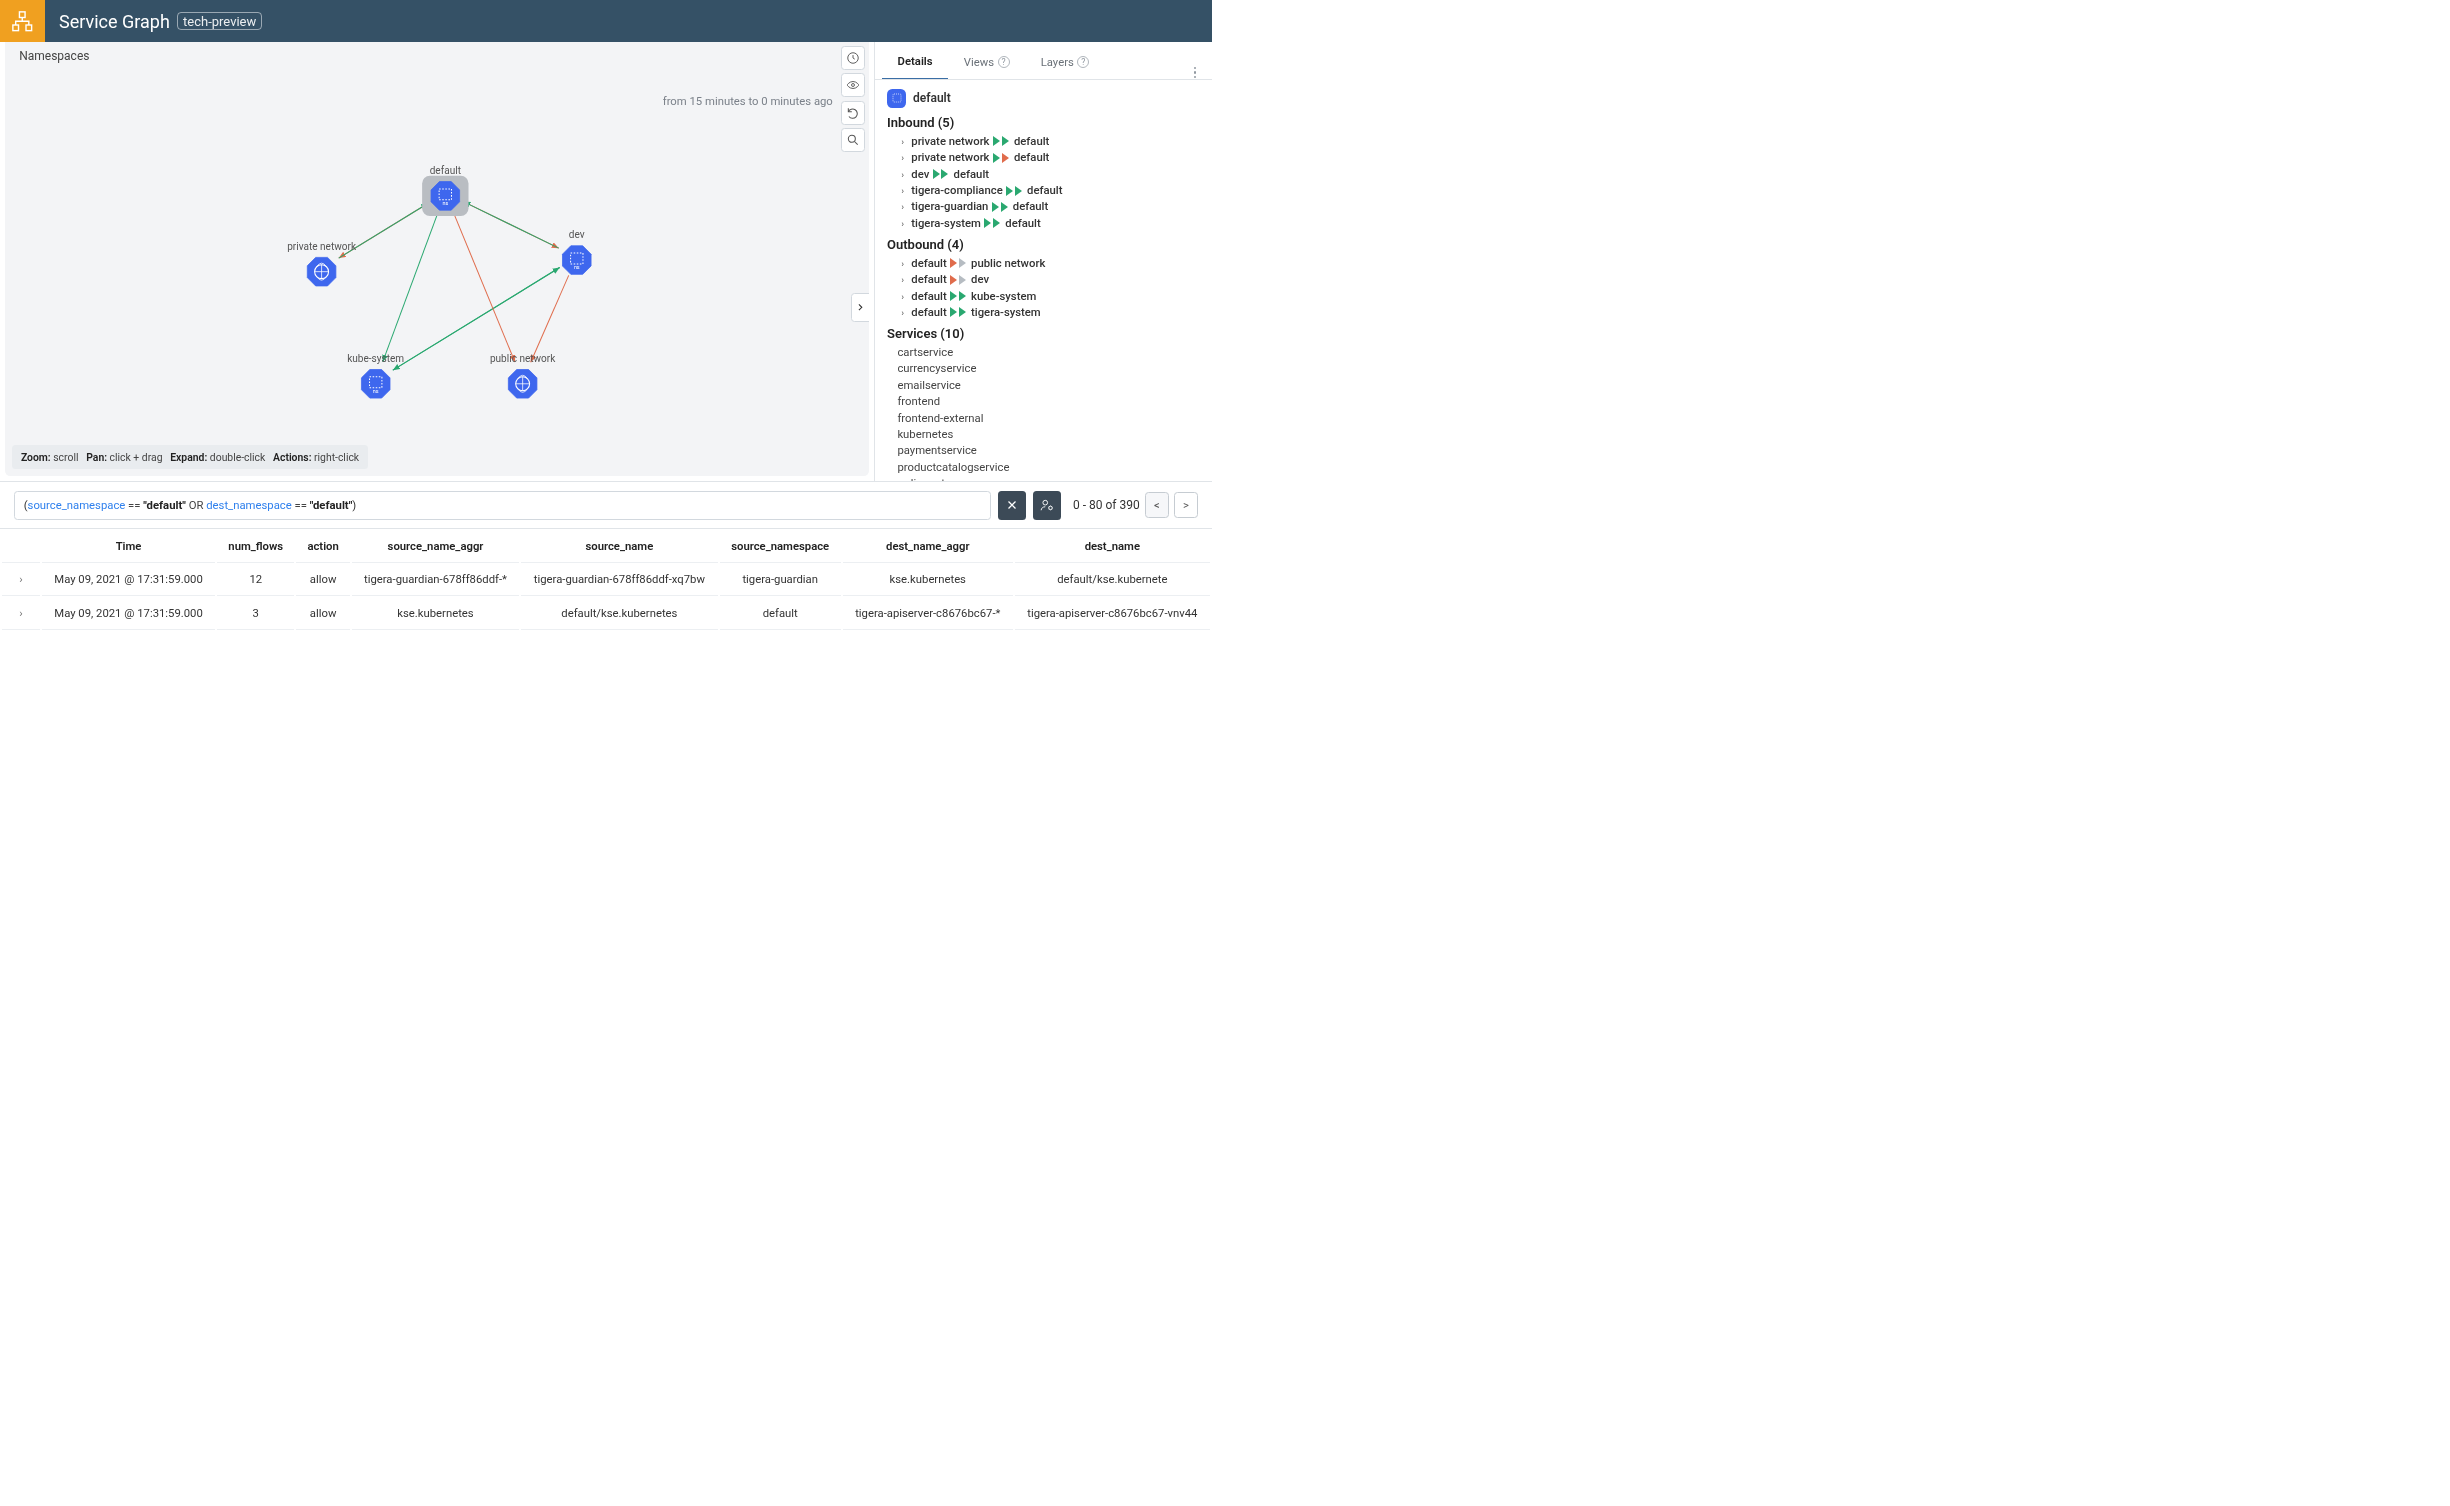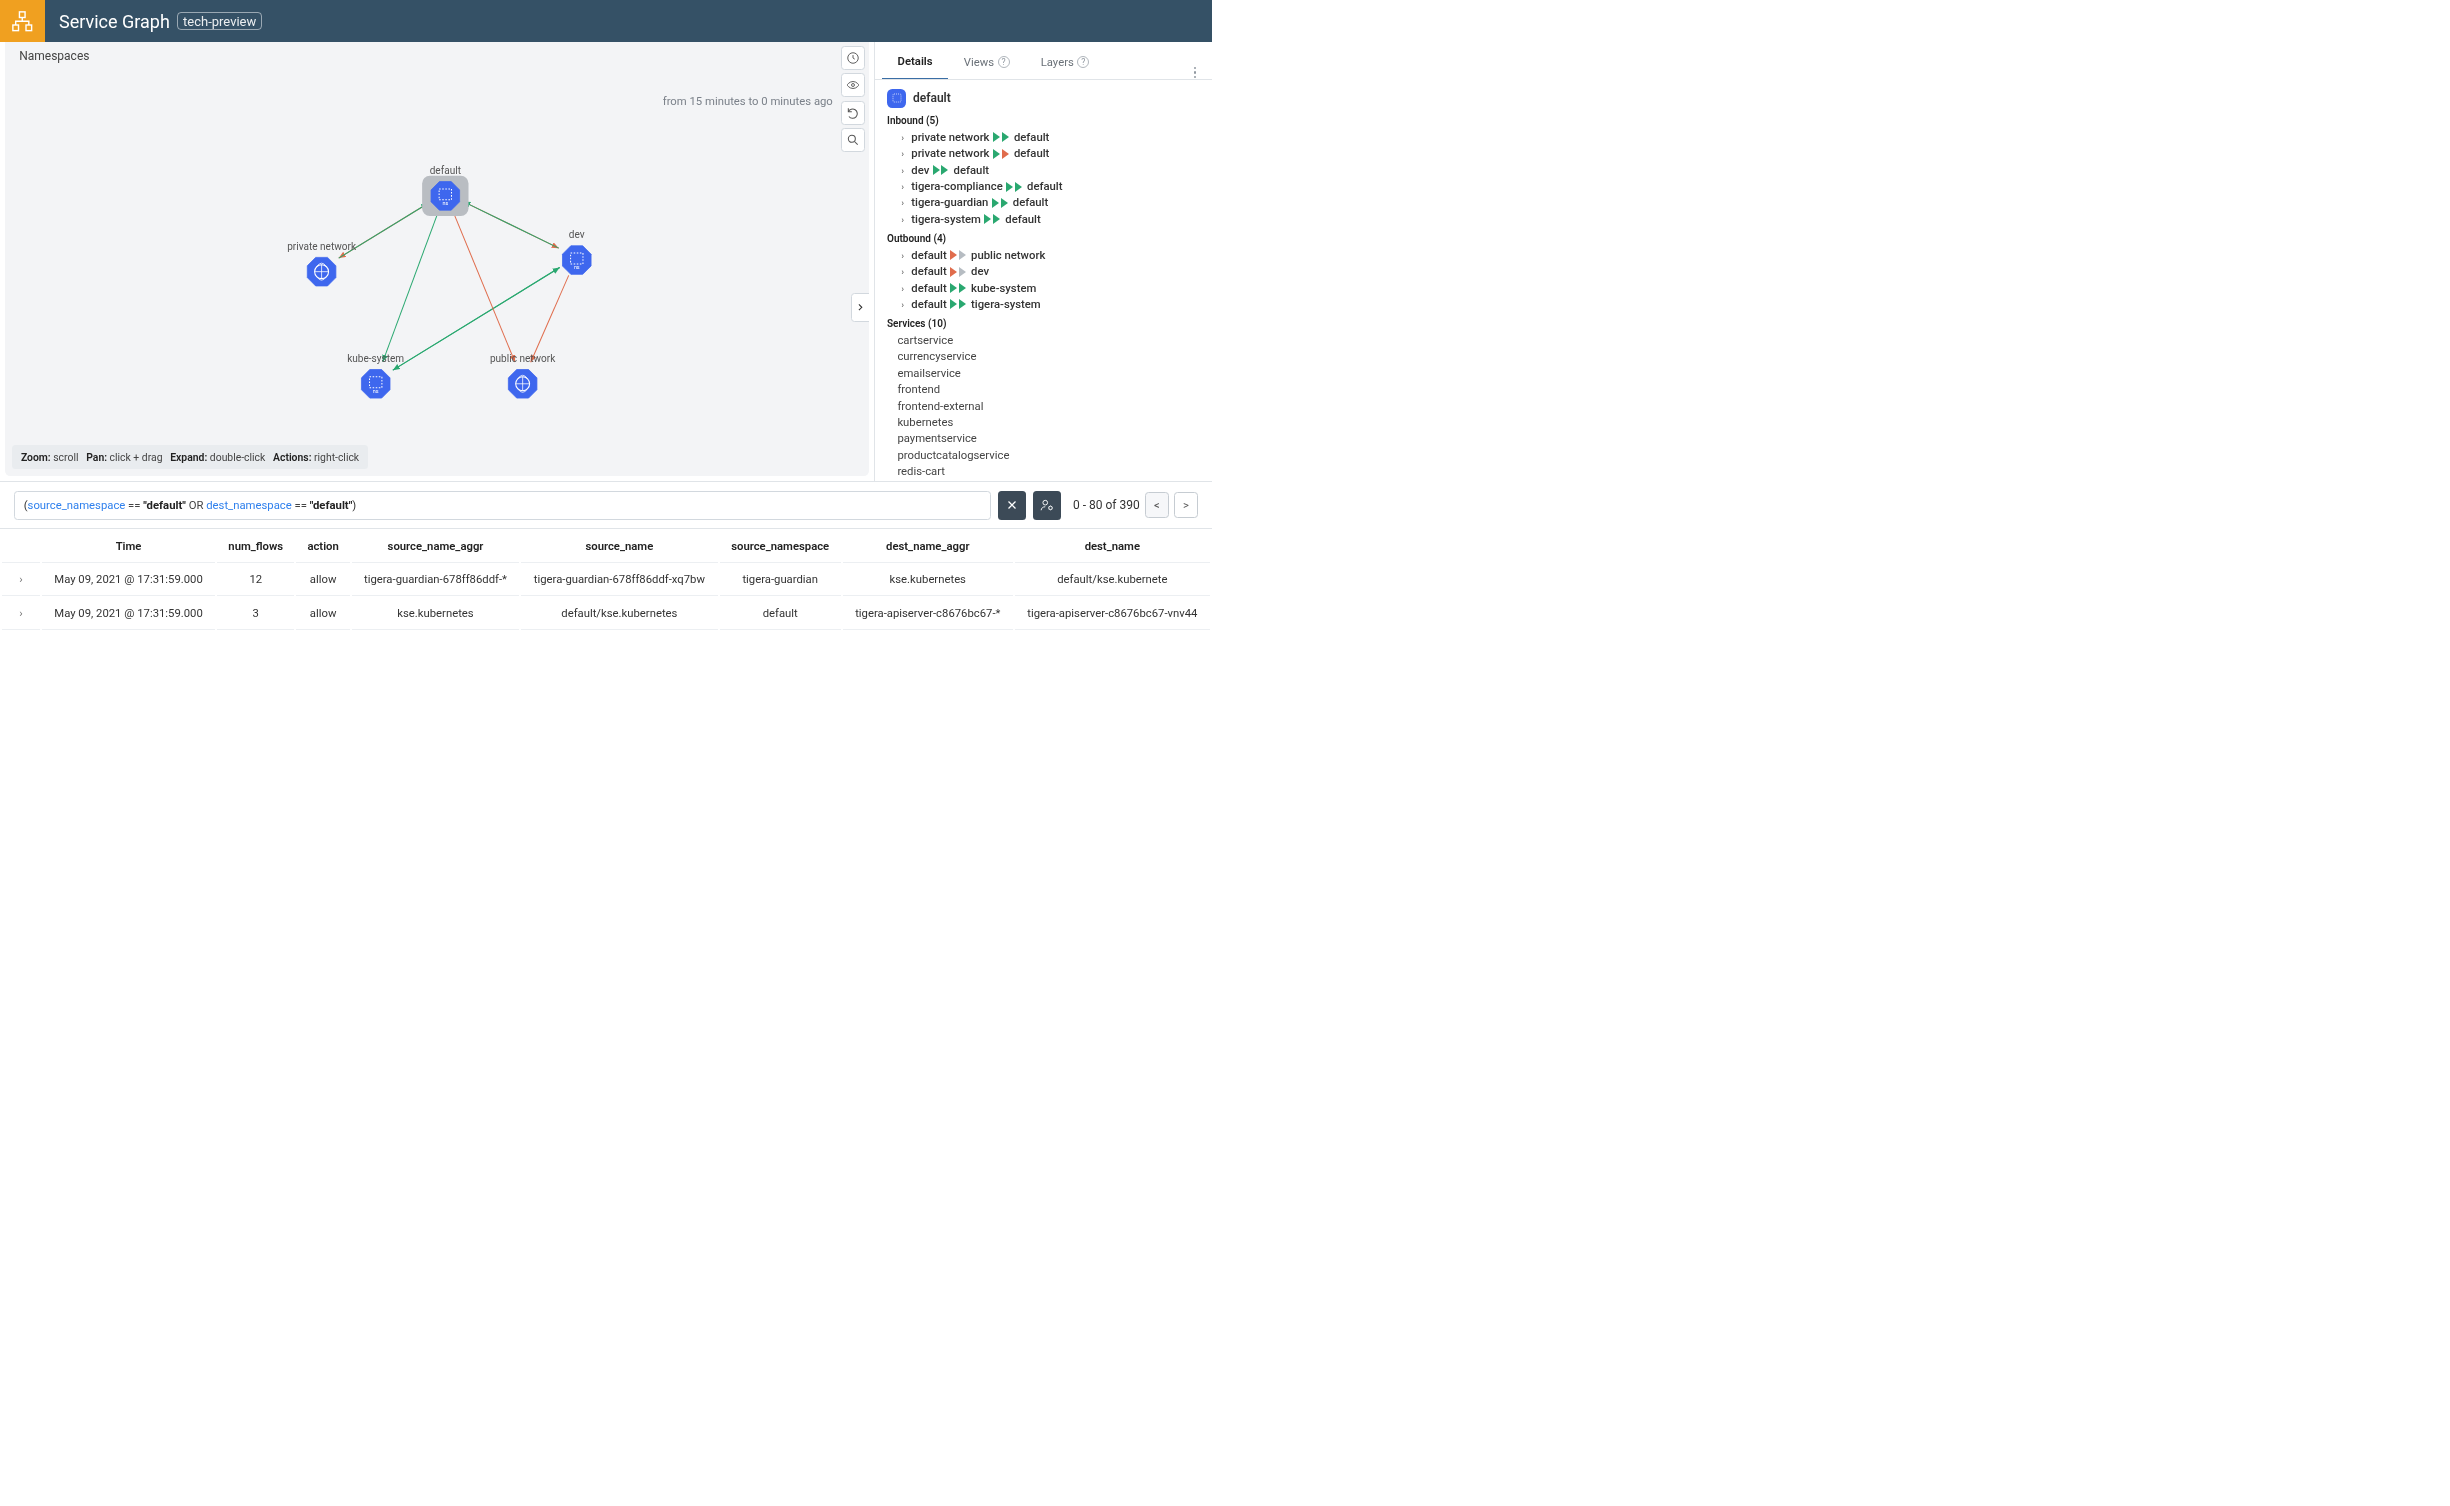--- a/index.html
+++ b/index.html
@@ -175,21 +175,21 @@
   }
   .ns-chip {
     width:19px; height:19px; border-radius:5.2px;
     background:#3e67ee; display:flex; align-items:center; justify-content:center;
     margin-right:7px;
   }
   .ns-chip svg { width:12px; height:12px; }
   .rp-selected .name { font-weight:600; font-size:12px; }
 
   .rp-section-h {
-    font-weight:600; font-size:10px;
+    font-weight:600; font-size:13px;
     margin-top: 5.2px; margin-bottom: 3.5px;
     color:#222;
   }
   .rp-row {
     display:flex; align-items:center;
     padding: 1.7px 0 1.7px 10.4px;
     font-size: 11.3px;
     color:#333;
   }
   .rp-row .chev { width:10.4px; text-align:center; font-size:9.5px; color:#555; margin-right:3.5px;}

